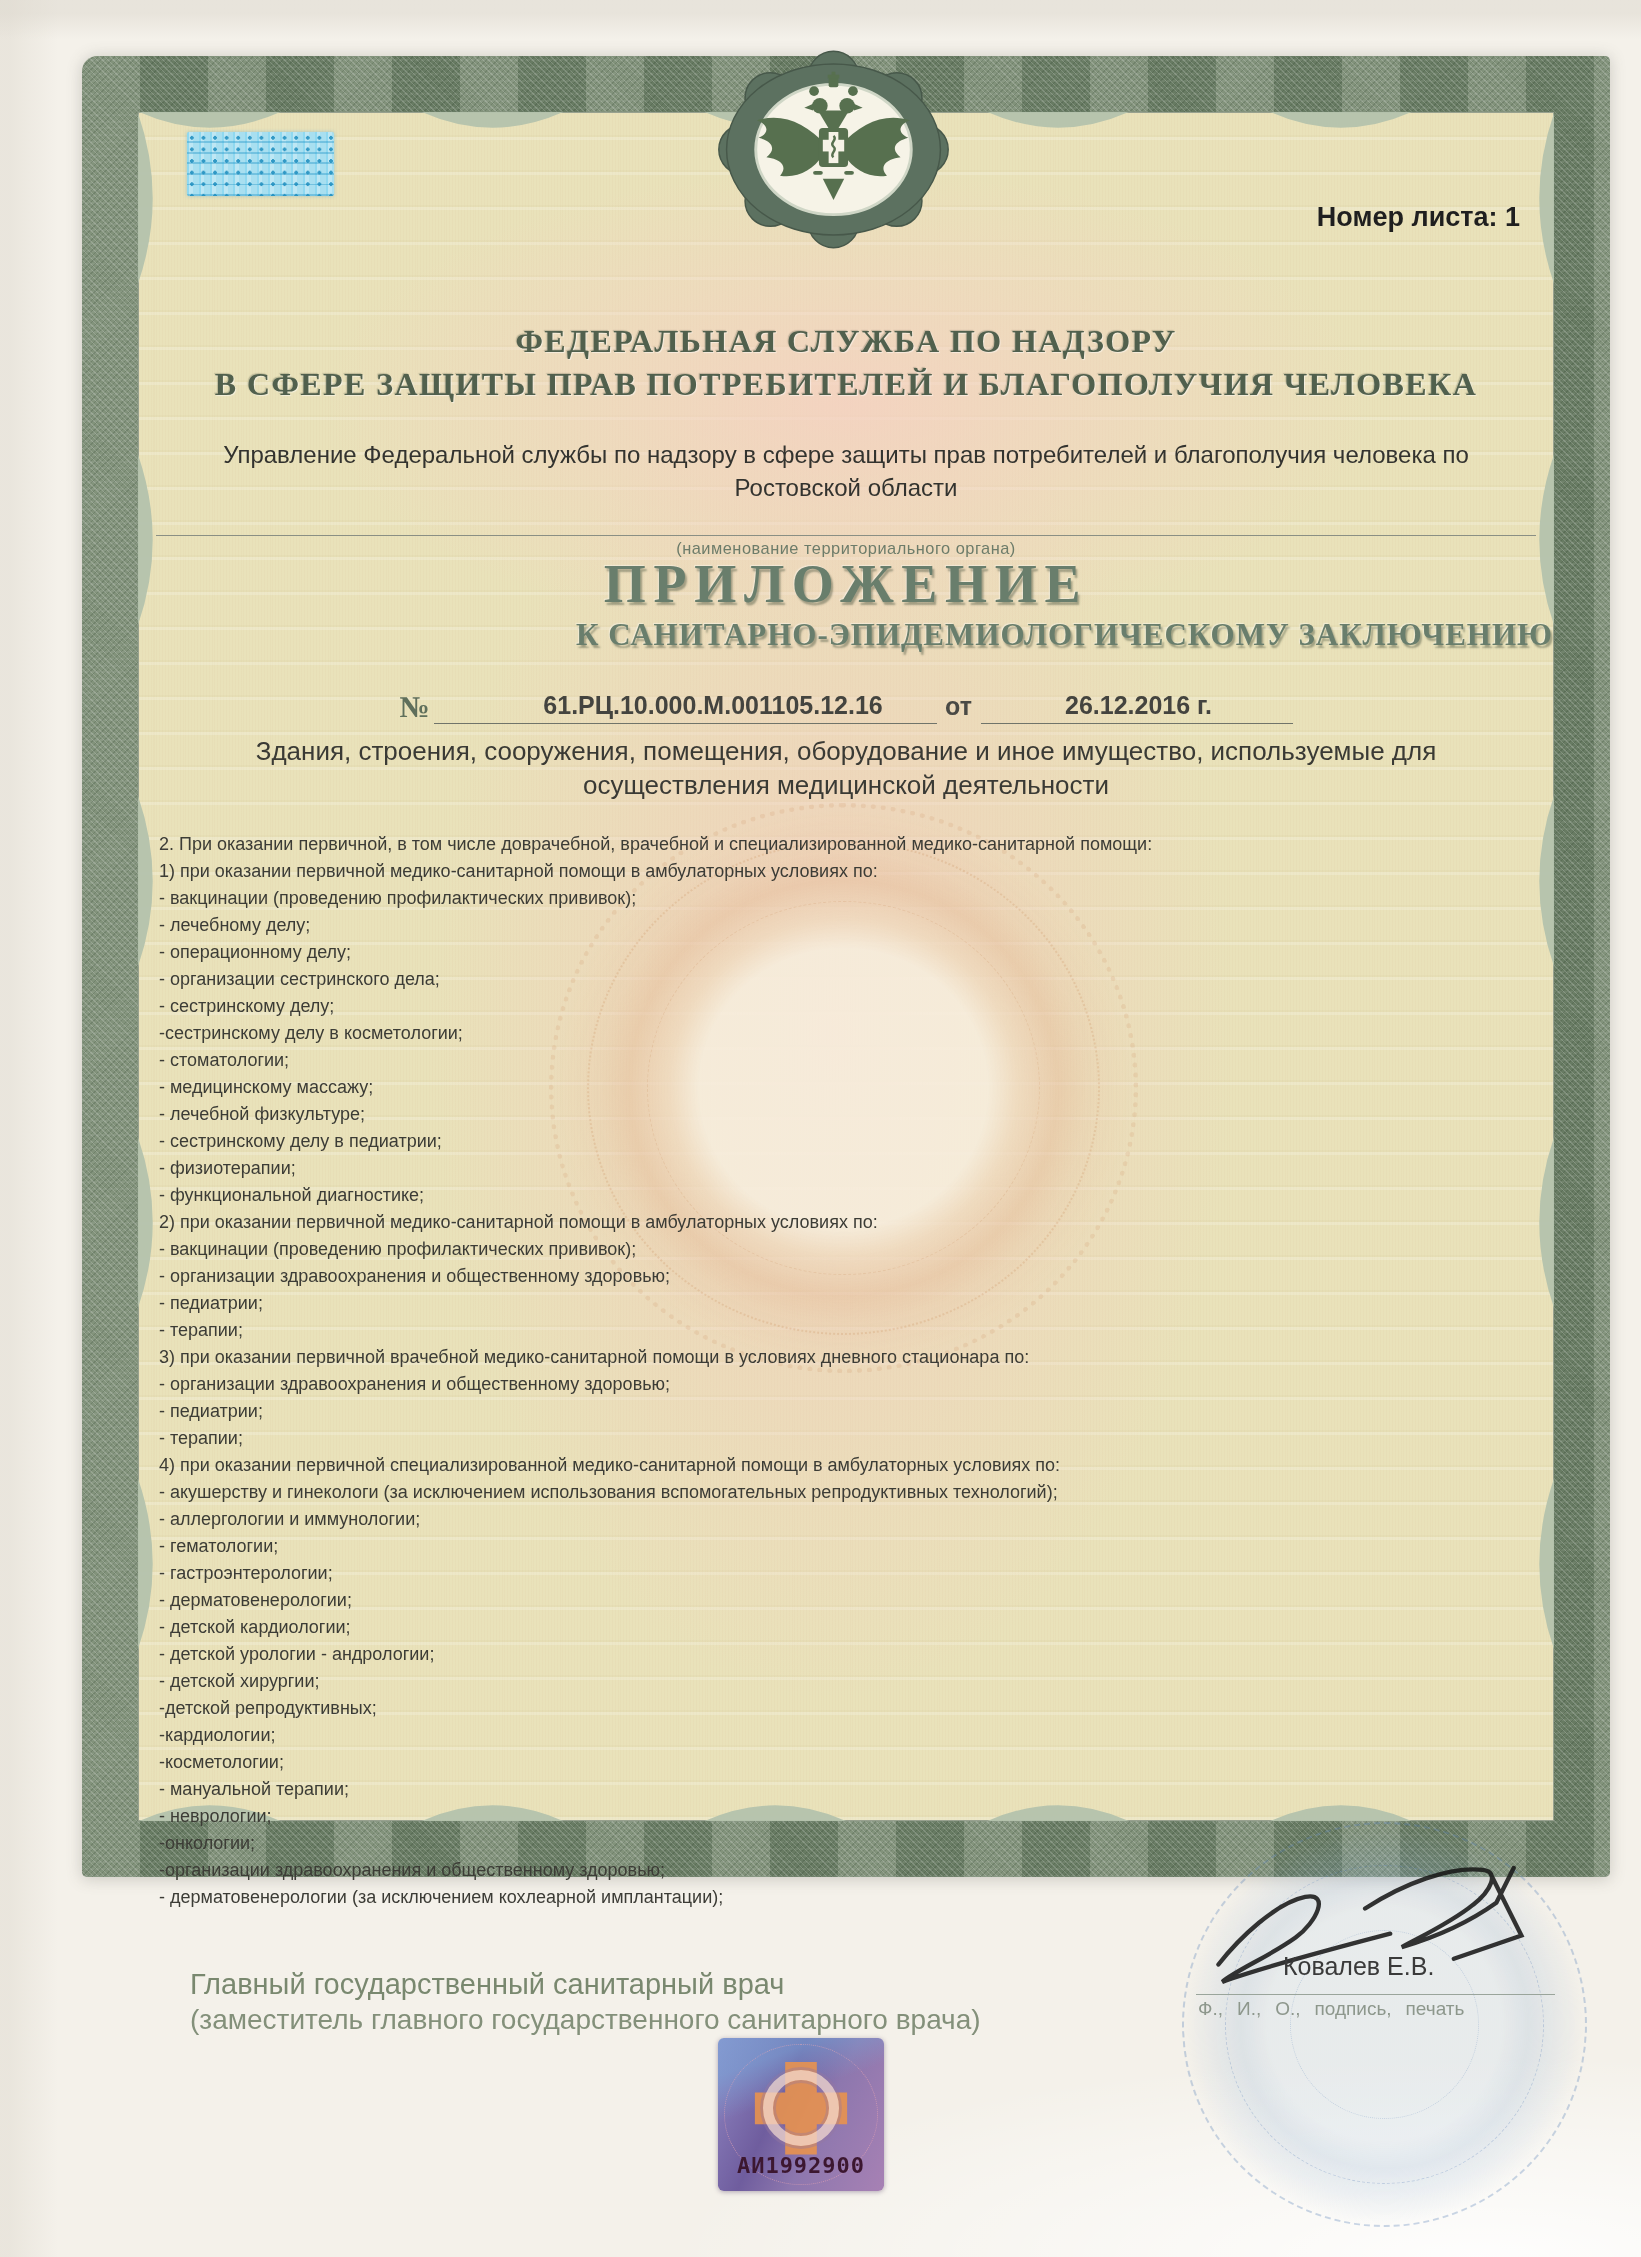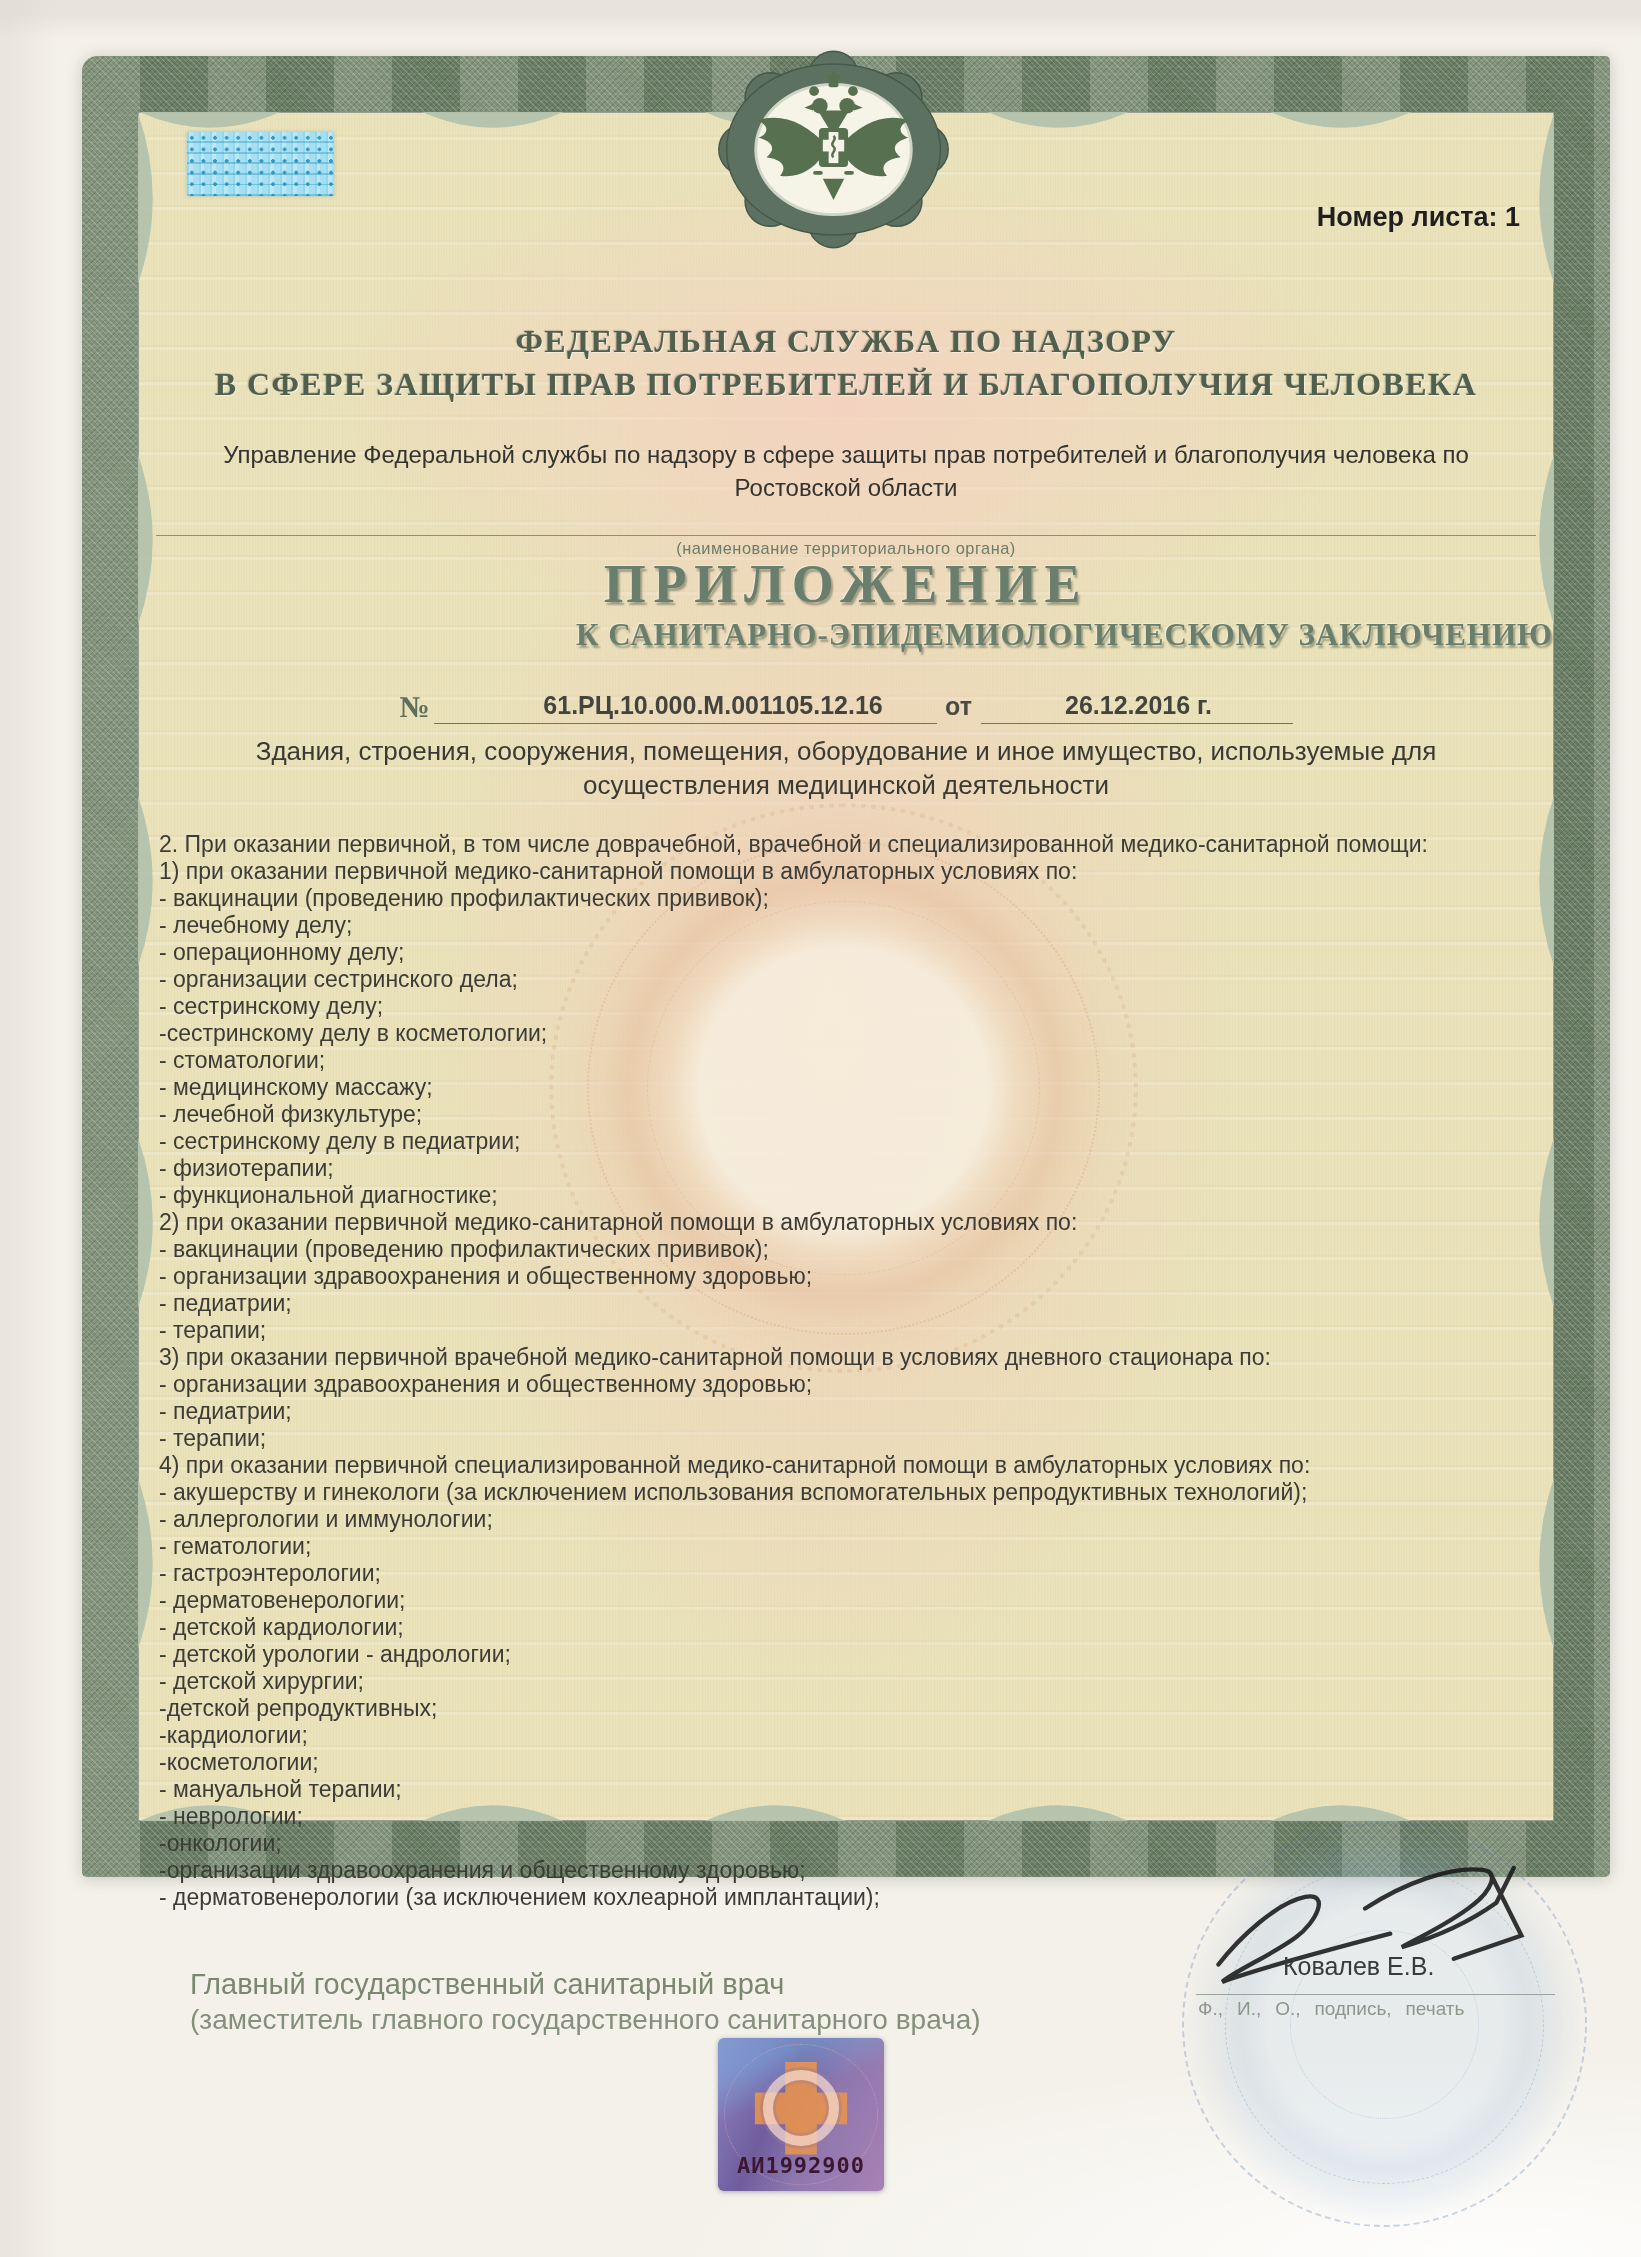--- a/index.html
+++ b/index.html
@@ -146,21 +146,21 @@
   .numrow .ot{width:44px;text-align:center;padding-bottom:2.9px;color:#4a4a45;}
   .numrow .gap2{width:75px;}
   .numrow .date{width:166px;text-align:center;}
   .numrow .tail{width:71px;}
 
   .subject{color:#3a3a35;font-size:26px;}
   .subject1{top:623px;}
   .subject2{top:657px;}
 
   .services{position:absolute;left:20px;right:9.7px;top:718px;z-index:4;
-    font-size:23px;line-height:27px;color:#3c3c36;}
+    font-size:18px;line-height:27px;color:#3c3c36;}
 
   .sig-left1{top:1855px;left:51px;font-size:29px;color:#79886f;z-index:5;}
   .sig-left2{top:1891px;left:51px;font-size:28px;color:#83907a;z-index:5;}
 
   .sig-name{top:1839px;left:1144px;font-size:25px;color:#3a3a3a;z-index:6;}
   .sig-line{position:absolute;top:1881px;left:1057px;width:359px;border-top:1.9px solid #9aa59b;z-index:5;}
   .sig-caption{top:1885px;left:1059px;font-size:19px;color:#8d978c;word-spacing:8.7px;z-index:5;}
 </style>
 </head>
 <body>

